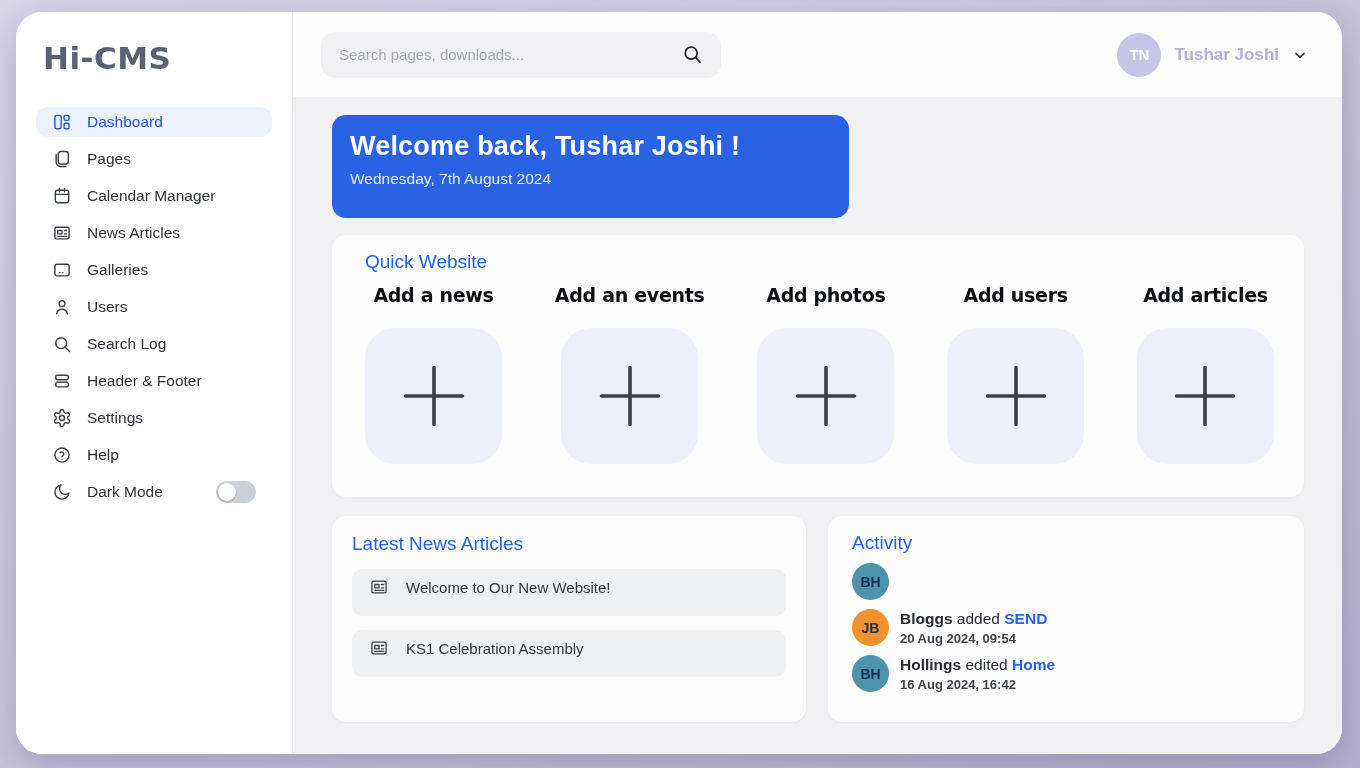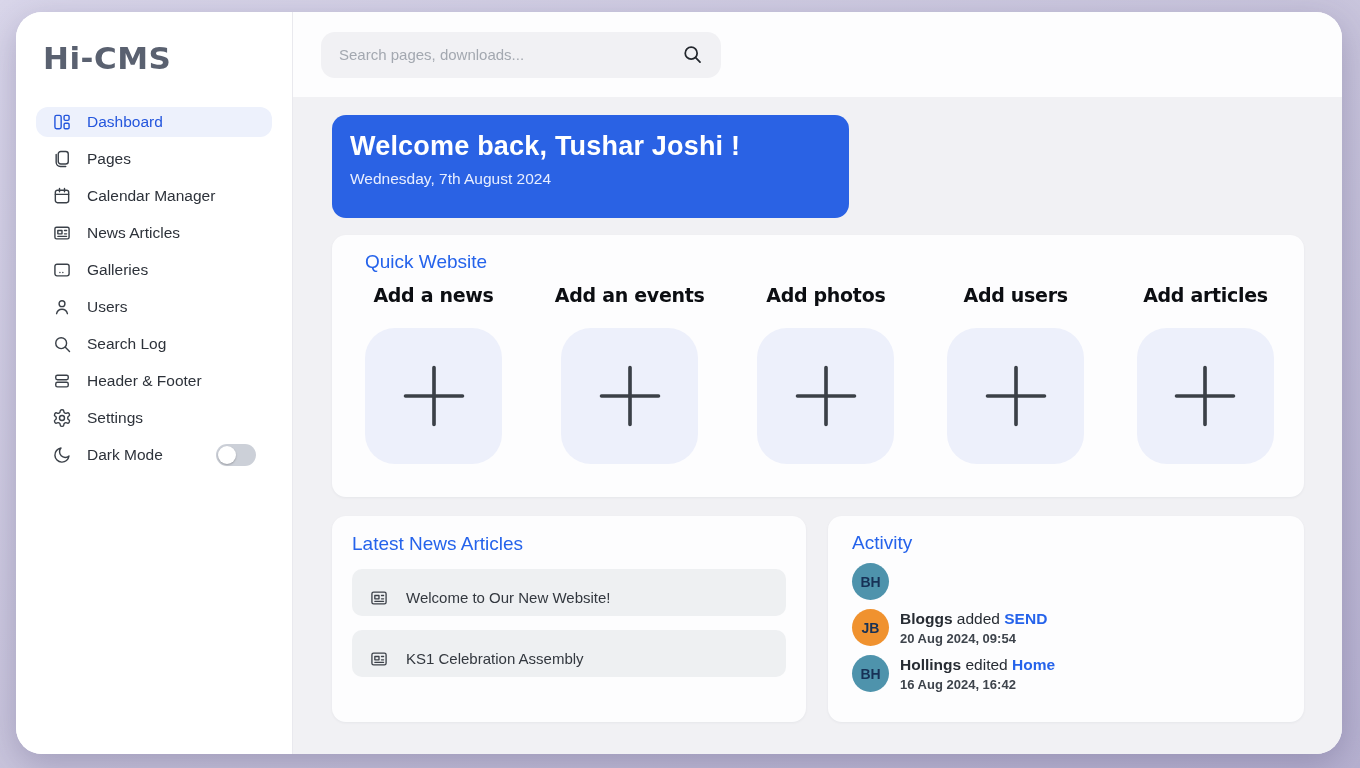--- a/index.html
+++ b/index.html
@@ -50,21 +50,21 @@
   
   .qa-card { margin-top:17px; height:262px; padding:16px 30px 0 33px; }
   .qa-row { display:flex; justify-content:space-between; margin-top:11px; }
   .qa-col { display:flex; flex-direction:column; align-items:center; }
   .qa-label { font-size:19px; font-weight:700; color:#0c0e12; font-family:"DejaVu Sans", sans-serif; letter-spacing:-.3px; }
   .qa-tile { margin-top:22px; width:137px; height:136px; background:#edf0fb; border-radius:30px; display:flex; align-items:center; justify-content:center; cursor:pointer; }
   .qa-tile svg { width:76px; height:76px; fill:none; stroke:#3b4047; stroke-width:1.15; stroke-linecap:round; }
   
   .row3 { display:flex; gap:22px; margin-top:19px; }
   .news-card { width:474px; height:206px; padding:17px 20px; }
-  .news-item { display:flex; align-items:flex-end; gap:17px; background:#eef0f2; border-radius:10px; padding:8px 17px; margin-top:14px; min-height:47px; font-size:15px; color:#33383f; cursor:pointer; }
+  .news-item { display:flex; align-items:flex-start; gap:17px; background:#eef0f2; border-radius:10px; padding:8px 17px; margin-top:14px; min-height:47px; font-size:15px; color:#33383f; cursor:pointer; }
   .news-item svg { width:20px; height:20px; flex:none; fill:none; stroke:#3c4149; stroke-width:1.6; stroke-linecap:round; stroke-linejoin:round; }
   .news-item .nl { max-width:238px; line-height:1.4; }
   .activity-card { flex:1; height:206px; padding:16px 24px; }
   .act-entry { display:flex; gap:11px; margin-top:9px; align-items:center; }
   .act-avatar { width:37px; height:37px; border-radius:50%; display:flex; align-items:center; justify-content:center; font-size:14px; font-weight:700; color:#173156; flex:none; }
   .act-line1 { font-size:15.5px; color:#272c33; }
   .act-line1 .u { font-weight:700; }
   .act-line1 .t { color:#2563eb; font-weight:700; cursor:pointer; }
   .act-time { font-size:13px; color:#3e444c; font-weight:600; margin-top:3px; }
 </style>
@@ -145,40 +145,55 @@
       </div>
 
       <div class="nav-item">
         <svg viewBox="0 0 24 24">
             <path d="M12.22 2h-.44a2 2 0 0 0-2 2v.18a2 2 0 0 1-1 1.73l-.43.25a2 2 0 0 1-2 0l-.15-.08a2 2 0 0 0-2.73.73l-.22.38a2 2 0 0 0 .73 2.73l.15.1a2 2 0 0 1 1 1.72v.51a2 2 0 0 1-1 1.74l-.15.09a2 2 0 0 0-.73 2.73l.22.38a2 2 0 0 0 2.73.73l.15-.08a2 2 0 0 1 2 0l.43.25a2 2 0 0 1 1 1.73V20a2 2 0 0 0 2 2h.44a2 2 0 0 0 2-2v-.18a2 2 0 0 1 1-1.73l.43-.25a2 2 0 0 1 2 0l.15.08a2 2 0 0 0 2.73-.73l.22-.39a2 2 0 0 0-.73-2.73l-.15-.08a2 2 0 0 1-1-1.74v-.5a2 2 0 0 1 1-1.74l.15-.09a2 2 0 0 0 .73-2.73l-.22-.38a2 2 0 0 0-2.73-.73l-.15.08a2 2 0 0 1-2 0l-.43-.25a2 2 0 0 1-1-1.73V4a2 2 0 0 0-2-2z"></path>
             <circle cx="12" cy="12" r="3"></circle>
           </svg>
         <span>Settings</span>
       </div>
 
+      <div class="nav-item">
+        <svg viewBox="0 0 24 24">
+            <circle cx="12" cy="12" r="8.5"></circle>
+            <path d="M9.6 9.3a2.6 2.6 0 0 1 4.5 1.8c0 1.5-1.7 1.9-2.1 3"></path>
+            <path d="M12 17h.01"></path>
+          </svg>
+        <span>Help</span>
+      </div>
 
       <div class="nav-item">
         <svg viewBox="0 0 24 24">
             <path d="M20.4 13.2A8.5 8.5 0 1 1 10.8 3.6 6.8 6.8 0 0 0 20.4 13.2Z"></path>
           </svg>
         <span>Dark Mode</span>
         <span class="toggle"></span>
       </div>
 
     </nav>
   </aside>
 
   <div class="main">
 
     <header class="topbar">
       <div class="search-pill">
         <input type="text" placeholder="Search pages, downloads..." style="">
         <svg viewBox="0 0 24 24">
             <circle cx="10.5" cy="10.5" r="6.8"></circle>
             <path d="M15.6 15.6l5 5"></path>
+          </svg>
+      </div>
+      <div class="user">
+        <div class="avatar">TN</div>
+        <span class="user-name">Tushar Joshi</span>
+        <svg viewBox="0 0 24 24">
+            <path d="M6 9.5l6 6 6-6"></path>
           </svg>
       </div>
     </header>
 
     <div class="content">
 
       <div class="row1">
         <div class="welcome">
           <div class="welcome-title">Welcome back, Tushar Joshi !</div>
           <div class="welcome-date">Wednesday, 7th August 2024</div>

